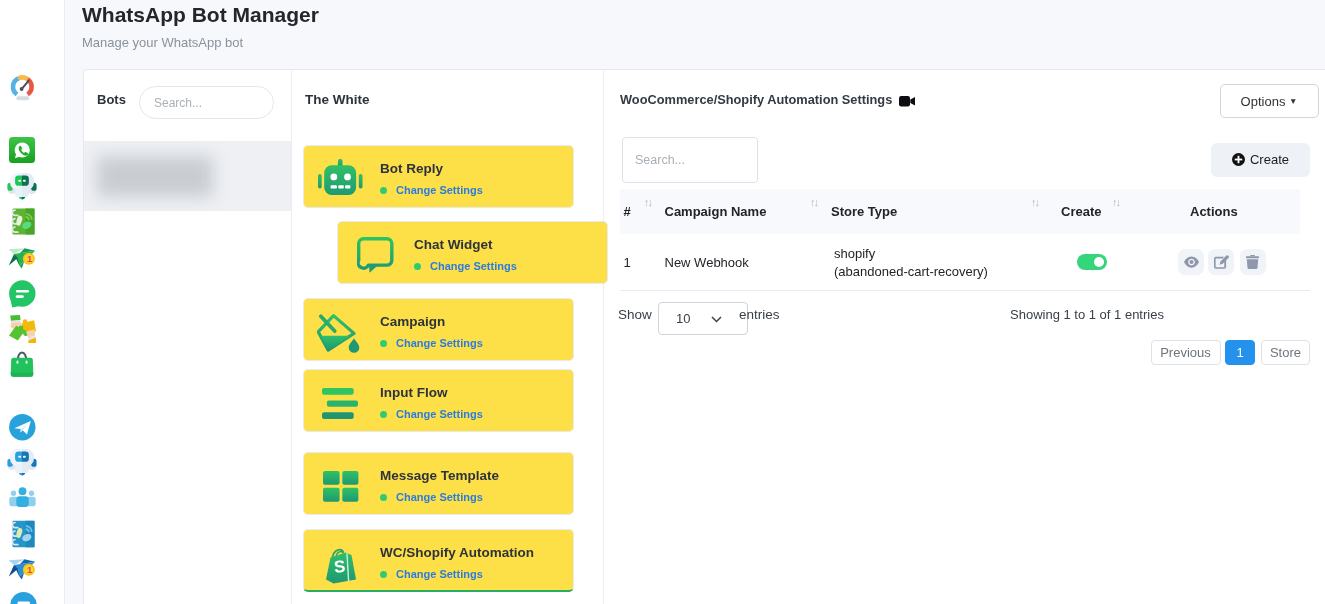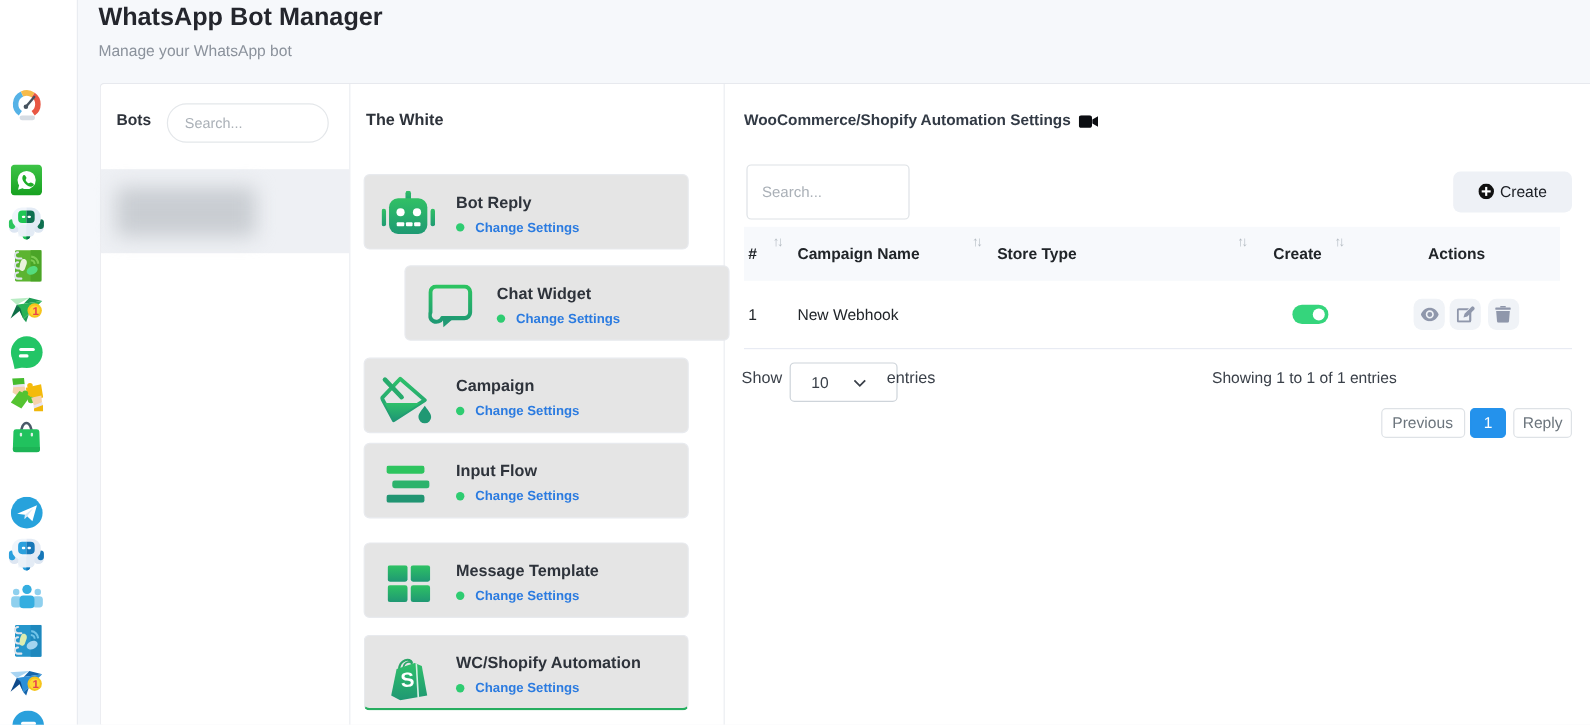--- a/index.html
+++ b/index.html
@@ -12,21 +12,21 @@
 #h2 { position:absolute; left:82px; top:35px; font-size:13px; color:#8b929c; }
 #card { position:absolute; left:83px; top:69px; width:1242px; height:535px; background:#fff; border:1px solid #e7e9ee; border-right:none; border-bottom:none; border-radius:4px 0 0 0; }
 #col1 { position:absolute; left:0; top:0; width:208px; height:534px; border-right:1px solid #eceef2; }
 #bots-label { position:absolute; left:13px; top:22px; font-size:13px; font-weight:700; color:#2e333b; }
 #bots-search { position:absolute; left:55px; top:16px; width:135px; height:33px; border:1px solid #e4e7ea; border-radius:17px; font-size:12px; color:#aab0b7; padding-left:14px; outline:none; font-family:"Liberation Sans",sans-serif; background:#fff; }
 #bots-search::placeholder { color:#aab0b7; }
 #bot-item { position:absolute; left:0; top:71px; width:207px; height:70px; background:#eef0f4; }
 #bot-blur { position:absolute; left:13px; top:15px; width:116px; height:41px; background:#c9cdd2; border-radius:4px; filter:blur(8px); }
 #col2 { position:absolute; left:208px; top:0; width:312px; height:534px; border-right:1px solid #eceef2; }
 #white-label { position:absolute; left:13px; top:22px; font-size:13.5px; font-weight:700; color:#2e333b; }
-.fcard { position:absolute; left:11px; width:271px; height:63px; border:1px solid #e8eaee; border-radius:5px; background:#e5e5e5; }
+.fcard { position:absolute; left:11px; width:271px; height:63px; border:1px solid #e8eaee; border-radius:5px; background:#fde047; }
 .ftitle { position:absolute; left:76px; top:15px; font-size:13.5px; font-weight:700; color:#2e333b; }
 .fset { position:absolute; left:76px; top:38px; font-size:11px; font-weight:700; color:#2b7be0; }
 .fset .dot { display:inline-block; width:7px; height:7px; border-radius:50%; background:#2ecc71; margin-right:9px; }
 #col3 { position:absolute; left:520px; top:0; width:722px; height:534px; }
 #wc-title { position:absolute; left:16px; top:22px; font-size:12.8px; font-weight:700; color:#323a45; }
 #cam { position:absolute; left:295px; top:25.5px; }
 #options { position:absolute; left:615.5px; top:14px; width:99px; height:34px; border:1px solid #cfd6dd; border-radius:5px; background:#fff; font-size:13px; color:#333; text-align:center; line-height:32px; }
 #tsearch { position:absolute; left:18px; top:67px; width:136px; height:46px; border:1px solid #dee2e6; border-radius:4px; font-size:12.5px; padding-left:12px; outline:none; font-family:"Liberation Sans",sans-serif; }
 #tsearch::placeholder { color:#aab0b7; }
 #create { position:absolute; left:607px; top:73px; width:99px; height:34px; background:#eef1f6; border-radius:6px; font-size:13px; color:#1b1e24; text-align:center; line-height:34px; }
@@ -295,40 +295,42 @@
       <div class="ftitle">WC/Shopify Automation</div>
       <div class="fset"><span class="dot"></span>Change Settings</div>
     </div>
   </div>
   <div id="col3">
     <div id="wc-title">WooCommerce/Shopify Automation Settings</div>
     <svg id="cam" width="17" height="11" viewBox="0 0 17 11">
         <rect x="0" y="0" width="11" height="10.5" rx="2.2" fill="#0c0e12"></rect>
         <path d="M11.3 3.5 L16 0.9 L16 9.6 L11.3 7 Z" fill="#0c0e12"></path>
       </svg>
+    <div id="options">Options <span style="font-size:8.5px;vertical-align:1.5px;letter-spacing:0;">▼</span></div>
     <input id="tsearch" placeholder="Search..." style="">
     <div id="create"><svg width="13" height="13" viewBox="0 0 16 16" style="vertical-align:-2px;margin-right:5px;">
           <circle cx="8" cy="8" r="8" fill="#111"></circle>
           <rect x="6.9" y="3.4" width="2.2" height="9.2" fill="#fff"></rect>
           <rect x="3.4" y="6.9" width="9.2" height="2.2" fill="#fff"></rect>
         </svg>Create</div>
     <div id="thead">
       <div class="th" style="left:4px;">#</div>
         <div class="sort" style="left:24.5px;">↑↓</div>
       <div class="th" style="left:45px;">Campaign Name</div>
         <div class="sort" style="left:190.5px;">↑↓</div>
       <div class="th" style="left:211.5px;">Store Type</div>
         <div class="sort" style="left:411.5px;">↑↓</div>
       <div class="th" style="left:441.5px;">Create</div>
         <div class="sort" style="left:492.5px;">↑↓</div>
       <div class="th" style="left:570.5px;">Actions</div>
     </div>
     <div id="trow">
       <div class="abs" style="left:4px; top:21px;">1</div>
       <div class="abs" style="left:45px; top:21px;">New Webhook</div>
+      <div class="abs" style="left:214.5px; top:11px; line-height:18px;">shopify<br>(abandoned-cart-recovery)</div>
       <div id="toggle">
           <div class="knob"></div>
         </div>
       <div class="abtn" style="left:558.5px;"><svg style="margin:7px 0 0 5.5px;" width="15" height="12" viewBox="0 0 16 12">
             <path d="M8 0 C4.5 0 1.6 2.3 0 6 C1.6 9.7 4.5 12 8 12 C11.5 12 14.4 9.7 16 6 C14.4 2.3 11.5 0 8 0 Z M8 9.6 C6 9.6 4.4 8 4.4 6 C4.4 4 6 2.4 8 2.4 C10 2.4 11.6 4 11.6 6 C11.6 8 10 9.6 8 9.6 Z M8 3.8 A2.2 2.2 0 1 0 8 8.2 A2.2 2.2 0 0 0 8 3.8 Z" fill="#8f97ab"></path>
           </svg></div>
       <div class="abtn" style="left:588.9px;"><svg style="margin:6px 0 0 6px;" width="15" height="14" viewBox="0 0 16.5 15">
             <path d="M11.2 1.8 H2 A2 2 0 0 0 0 3.8 V13 A2 2 0 0 0 2 15 H11.3 A2 2 0 0 0 13.3 13 V4.6 L11.3 6.6 V13.2 H1.8 V3.6 H9.4 Z" fill="#8f97ab"></path>
             <path d="M13.6 0.4 A1.3 1.3 0 0 1 15.4 0.4 L16.1 1.1 A1.3 1.3 0 0 1 16.1 2.9 L9.6 9.4 L6.1 10.4 L7.1 6.9 Z" fill="#8f97ab"></path>
           </svg></div>
@@ -342,15 +344,15 @@
     <div id="lensel">
         <span class="abs" style="left:17px; top:8px; font-size:13px; color:#3a4049;">10</span>
         <svg class="abs" style="left:52px; top:13px;" width="11" height="7" viewBox="0 0 11 7">
           <path d="M1 1 L5.5 5.5 L10 1" stroke="#3a4049" stroke-width="1.5" fill="none"></path>
         </svg>
       </div>
     <div id="entries-label">entries</div>
     <div id="showing">Showing 1 to 1 of 1 entries</div>
     <div class="pg" style="left:546.5px; width:70px;">Previous</div>
     <div class="pg" style="left:621.4px; width:29.5px; background:#2492ec; border-color:#2492ec; color:#fff;">1</div>
-    <div class="pg" style="left:657px; width:49px;">Reply</div>
+    <div class="pg" style="left:657px; width:49px;">Store</div>
   </div>
 </div>
 
 </body></html>

